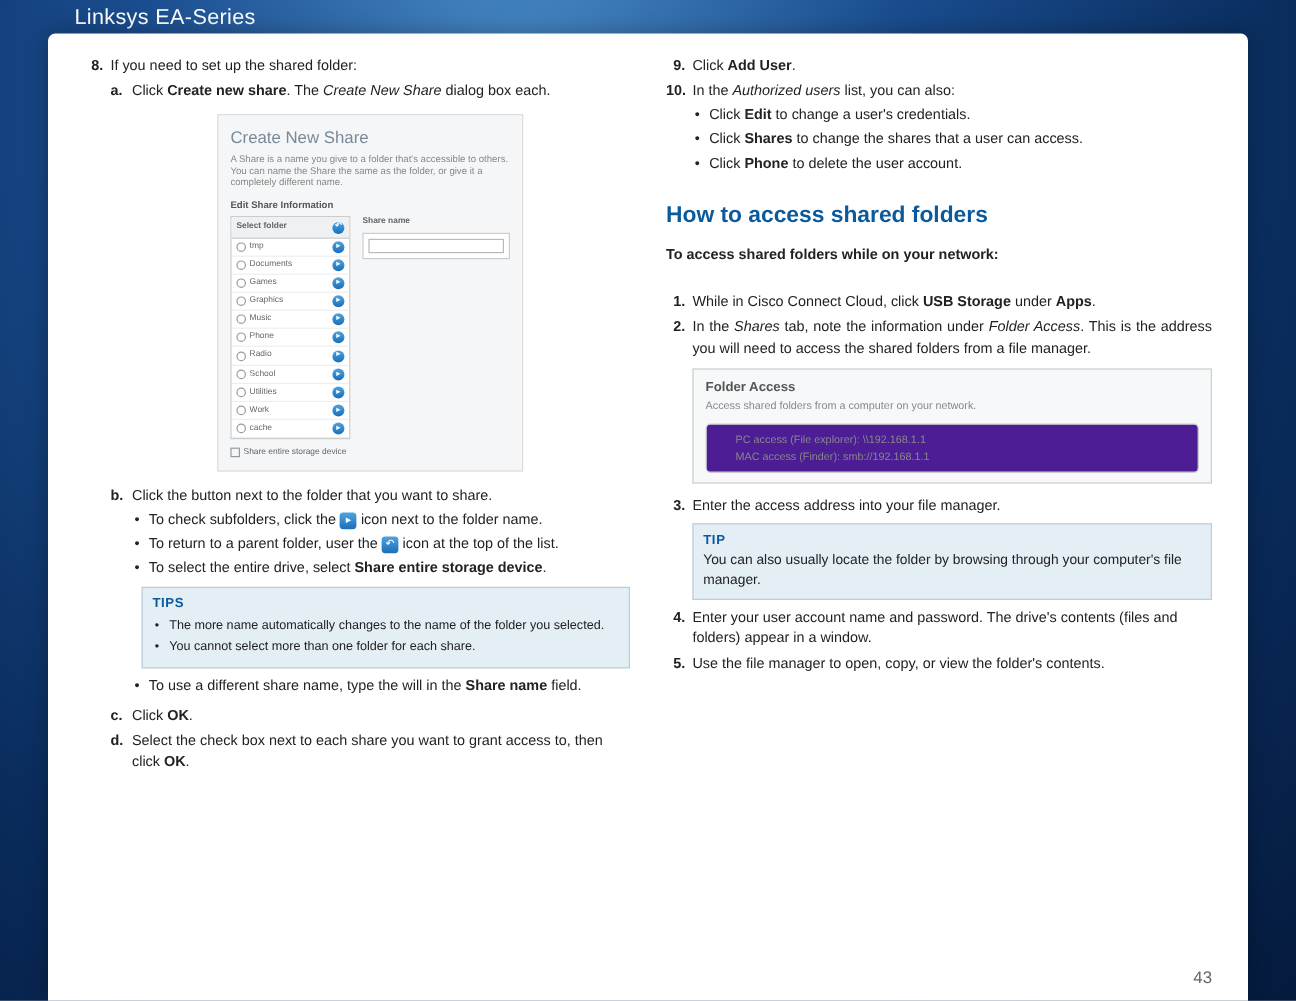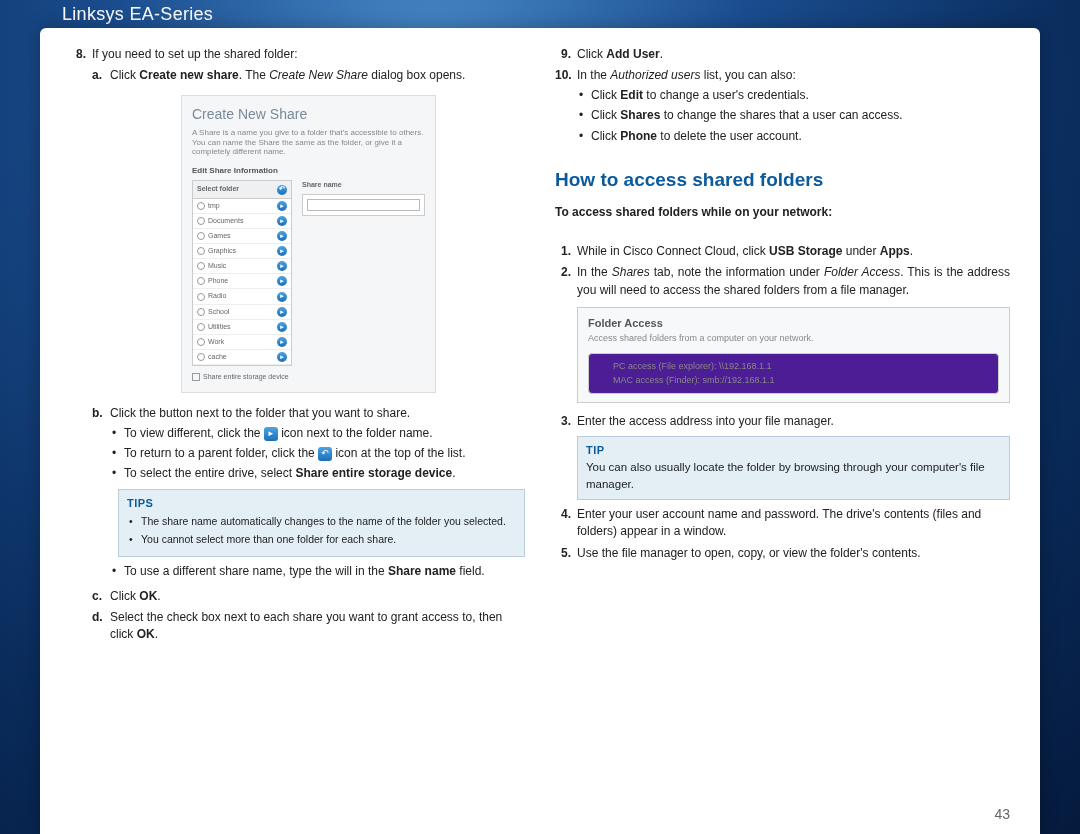--- a/index.html
+++ b/index.html
@@ -133,21 +133,21 @@
     <div class="col">
       <ol class="main-list">
         <li>
           <span class="num">8.</span>
           <div class="body">
             <span>If you need to set up the shared folder:</span>
             <ol class="sub-list">
               <li>
                 <span class="num">a.</span>
                 <div class="body">
-                  <span>Click </span><b>Create new share</b><span>. The </span><em>Create New Share</em><span> dialog box opens.</span>
+                  <span>Click </span><b>Create new share</b><span>. The </span><em>Create New Share</em><span> dialog box each.</span>
                 </div>
               </li>
             </ol>
 
             
             <div class="dialog">
               <h3>Create New Share</h3>
               <div class="sub">A Share is a name you give to a folder that's accessible to others. You can name the Share the same as the folder, or give it a completely different name.</div>
               <div class="edit-lbl">Edit Share Information</div>
               <div class="cols">
@@ -246,28 +246,28 @@
                   <span>Share entire storage device</span>
                 </div>
             </div>
 
             <ol class="sub-list">
               <li>
                 <span class="num">b.</span>
                 <div class="body">
                   <span>Click the button next to the folder that you want to share.</span>
                   <ul class="bullets">
-                    <li><span>To view different, click the </span><span class="inline-icon">▸</span><span> icon next to the folder name.</span></li>
-                    <li><span>To return to a parent folder, click the </span><span class="inline-icon">↶</span><span> icon at the top of the list.</span></li>
+                    <li><span>To check subfolders, click the </span><span class="inline-icon">▸</span><span> icon next to the folder name.</span></li>
+                    <li><span>To return to a parent folder, user the </span><span class="inline-icon">↶</span><span> icon at the top of the list.</span></li>
                     <li><span>To select the entire drive, select </span><b>Share entire storage device</b><span>.</span></li>
                   </ul>
                   <div class="tips-box">
                     <div class="title">TIPS</div>
                     <ul class="bullets">
-                      <li>The share name automatically changes to the name of the folder you selected.</li>
+                      <li>The more name automatically changes to the name of the folder you selected.</li>
                       <li>You cannot select more than one folder for each share.</li>
                     </ul>
                   </div>
                   <ul class="bullets">
                     <li><span>To use a different share name, type the will in the </span><b>Share name</b><span> field.</span></li>
                   </ul>
                 </div>
               </li>
               <li>
                 <span class="num">c.</span>

